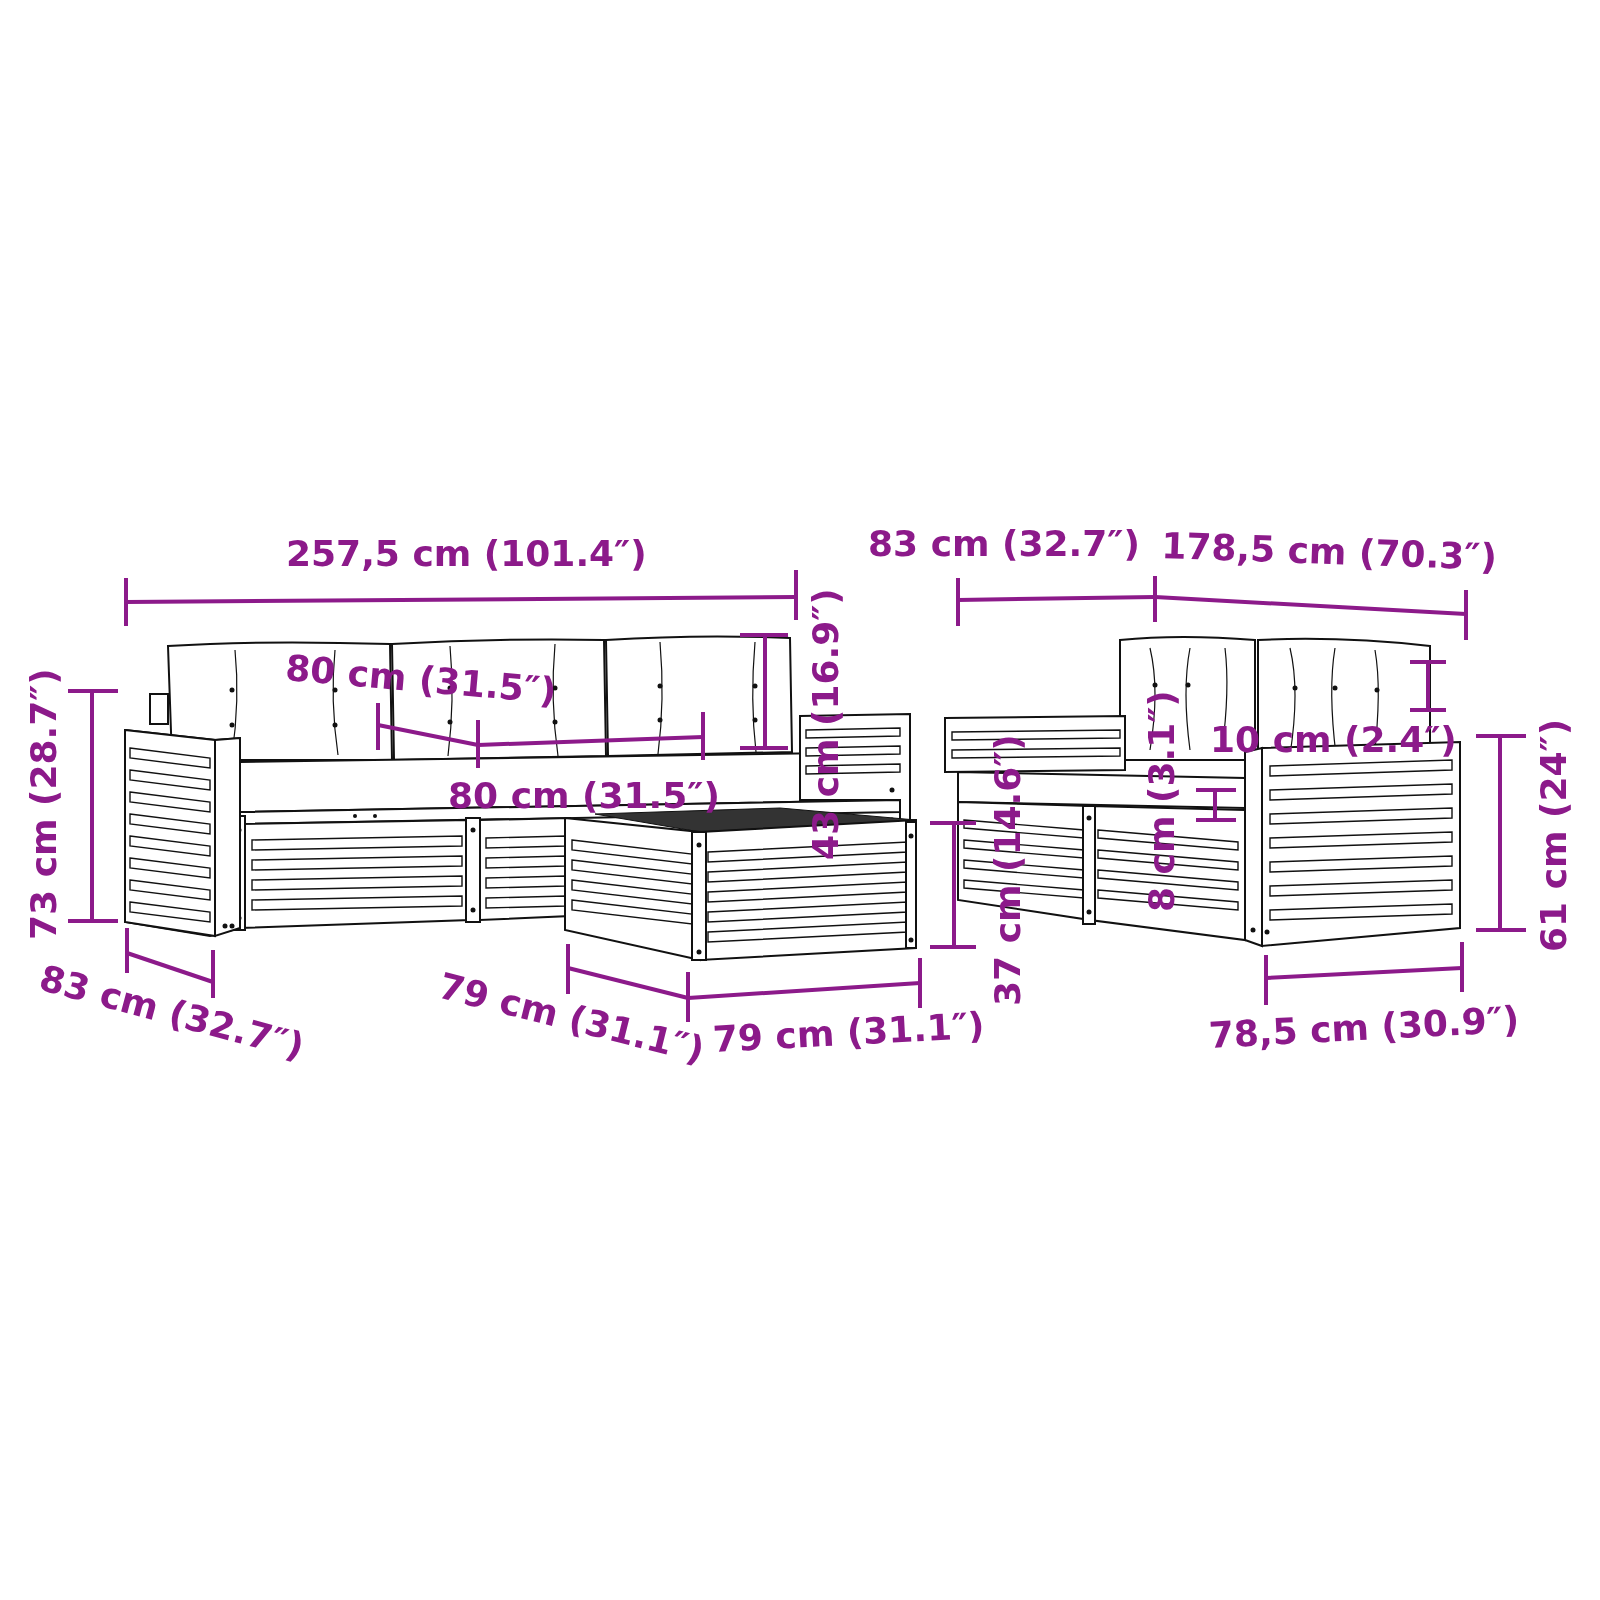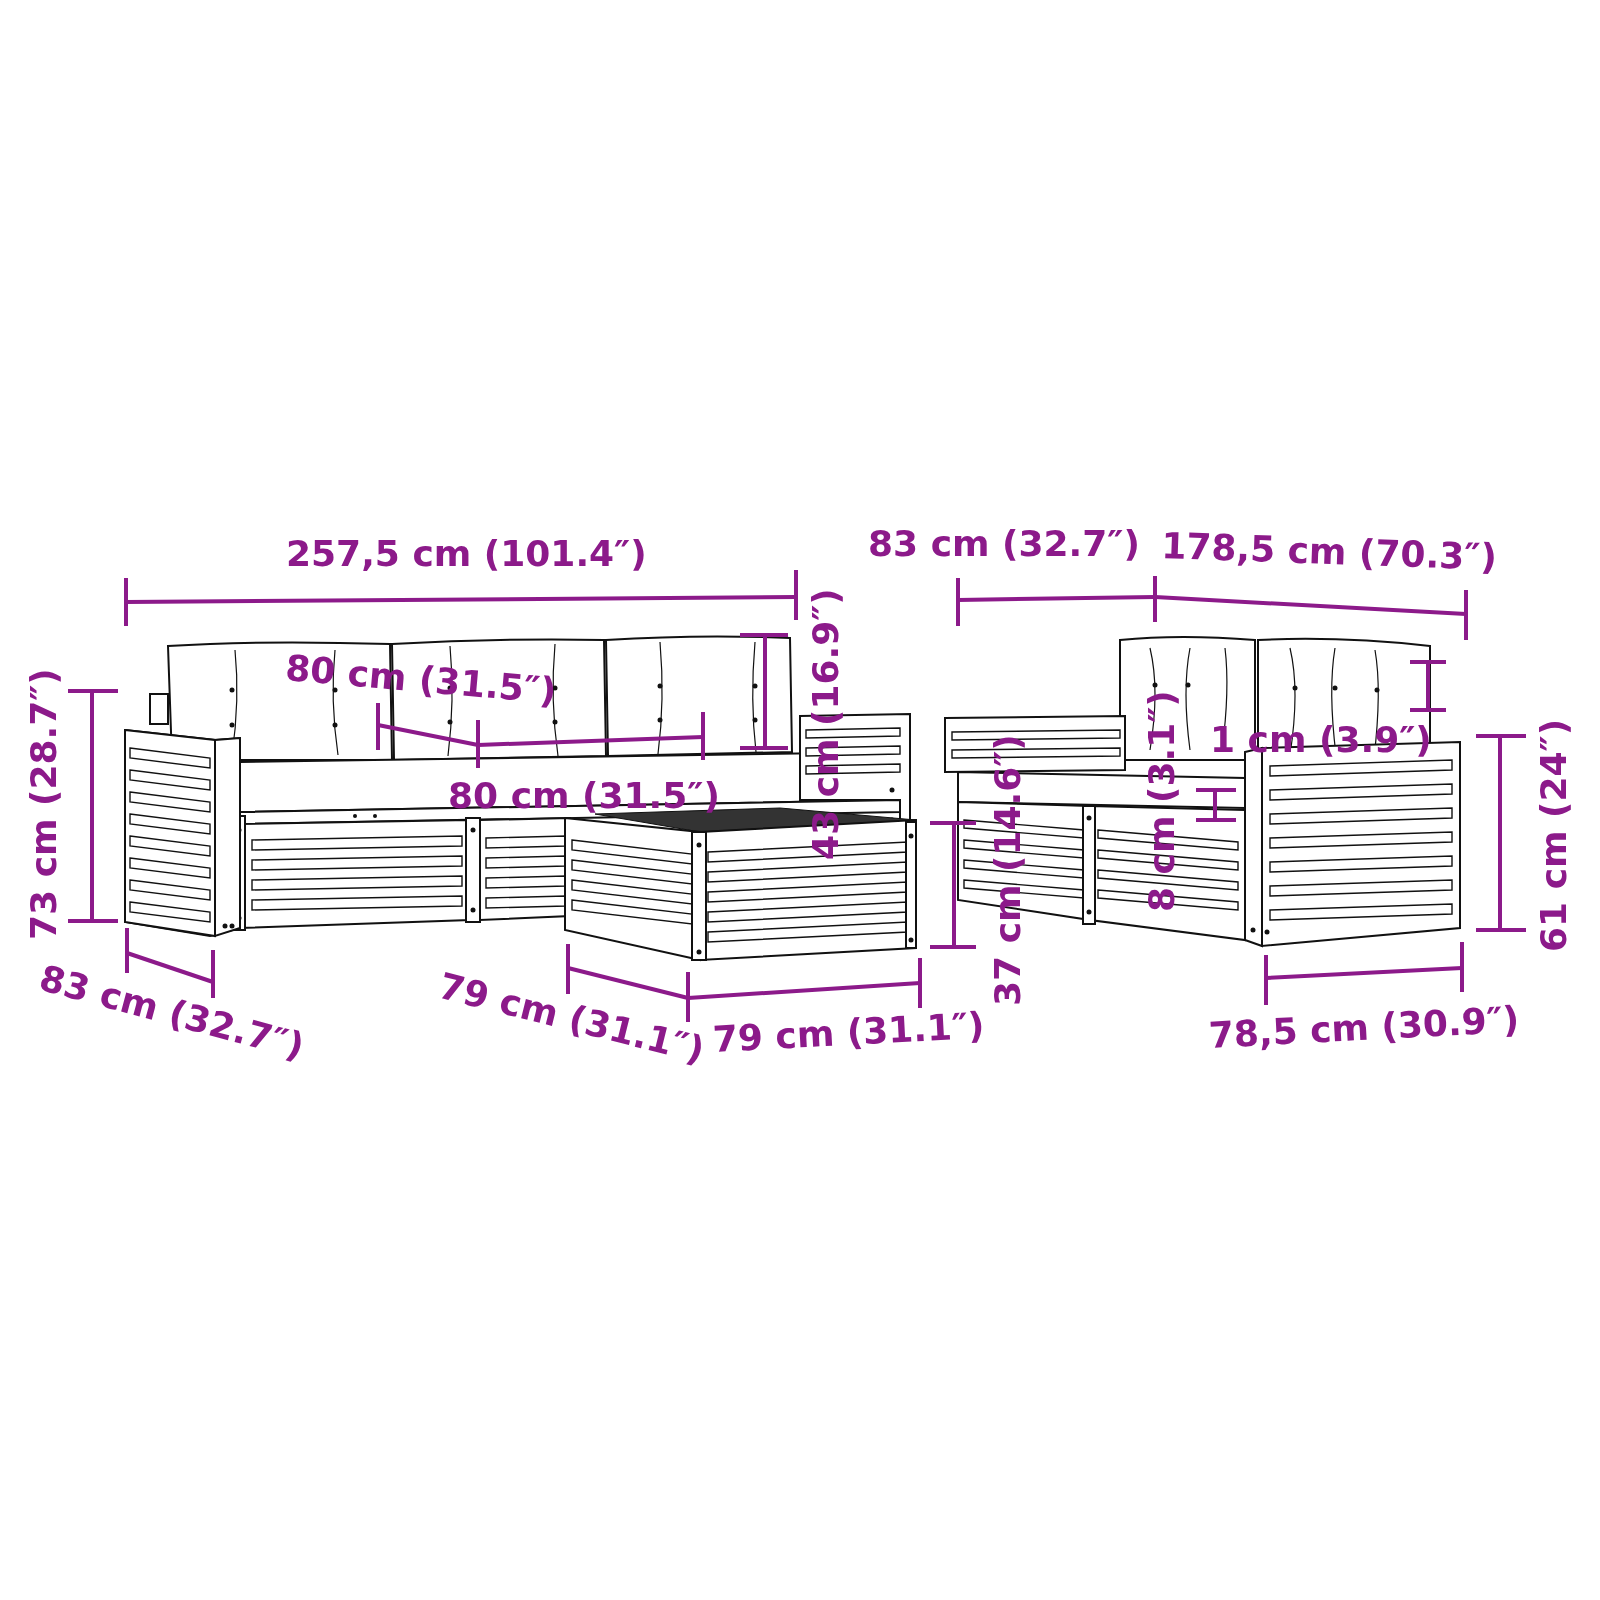--- a/index.html
+++ b/index.html
@@ -259,18 +259,18 @@
   <div class="lbl" style="left:808px; top:860px; transform: rotate(-90deg);">43 cm (16.9″)</div>
   <div class="lbl" style="left:26px; top:940px; transform: rotate(-90deg);">73 cm (28.7″)</div>
   <div class="lbl" style="left:45px; top:960px; transform: rotate(15deg);">83 cm (32.7″)</div>
 
   <div class="lbl" style="left:444px; top:968px; transform: rotate(14deg);">79 cm (31.1″)</div>
   <div class="lbl" style="left:712px; top:1022px; transform: rotate(-3deg);">79 cm (31.1″)</div>
   <div class="lbl" style="left:990px; top:1006px; transform: rotate(-90deg);">37 cm (14.6″)</div>
 
   <div class="lbl" style="left:868px; top:526px;">83 cm (32.7″)</div>
   <div class="lbl" style="left:1162px; top:528px; transform: rotate(2deg);">178,5 cm (70.3″)</div>
-  <div class="lbl" style="left:1210px; top:722px;">1 cm (3.9″)</div>
+  <div class="lbl" style="left:1210px; top:722px;">10 cm (2.4″)</div>
   <div class="lbl" style="left:1144px; top:912px; transform: rotate(-90deg);">8 cm (3.1″)</div>
   <div class="lbl" style="left:1536px; top:952px; transform: rotate(-90deg);">61 cm (24″)</div>
   <div class="lbl" style="left:1208px; top:1018px; transform: rotate(-3deg);">78,5 cm (30.9″)</div>
 
 </div>
 
 </body></html>

